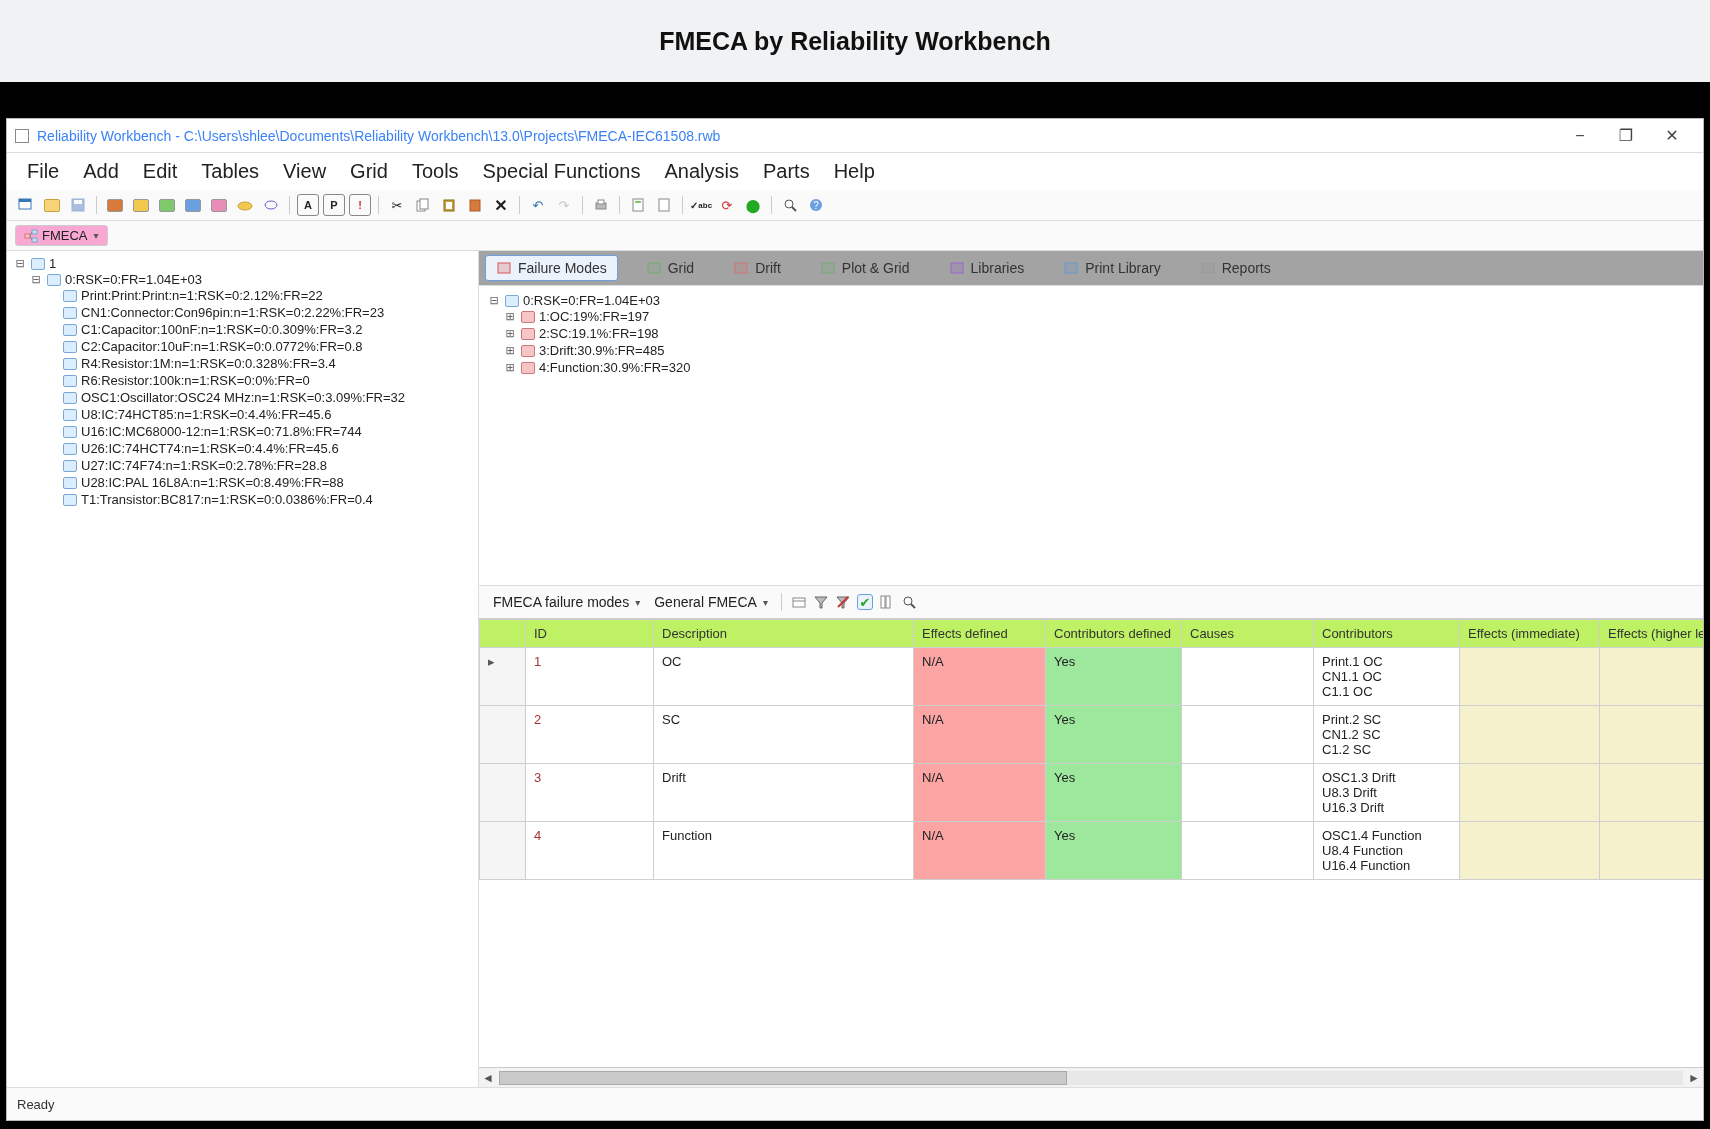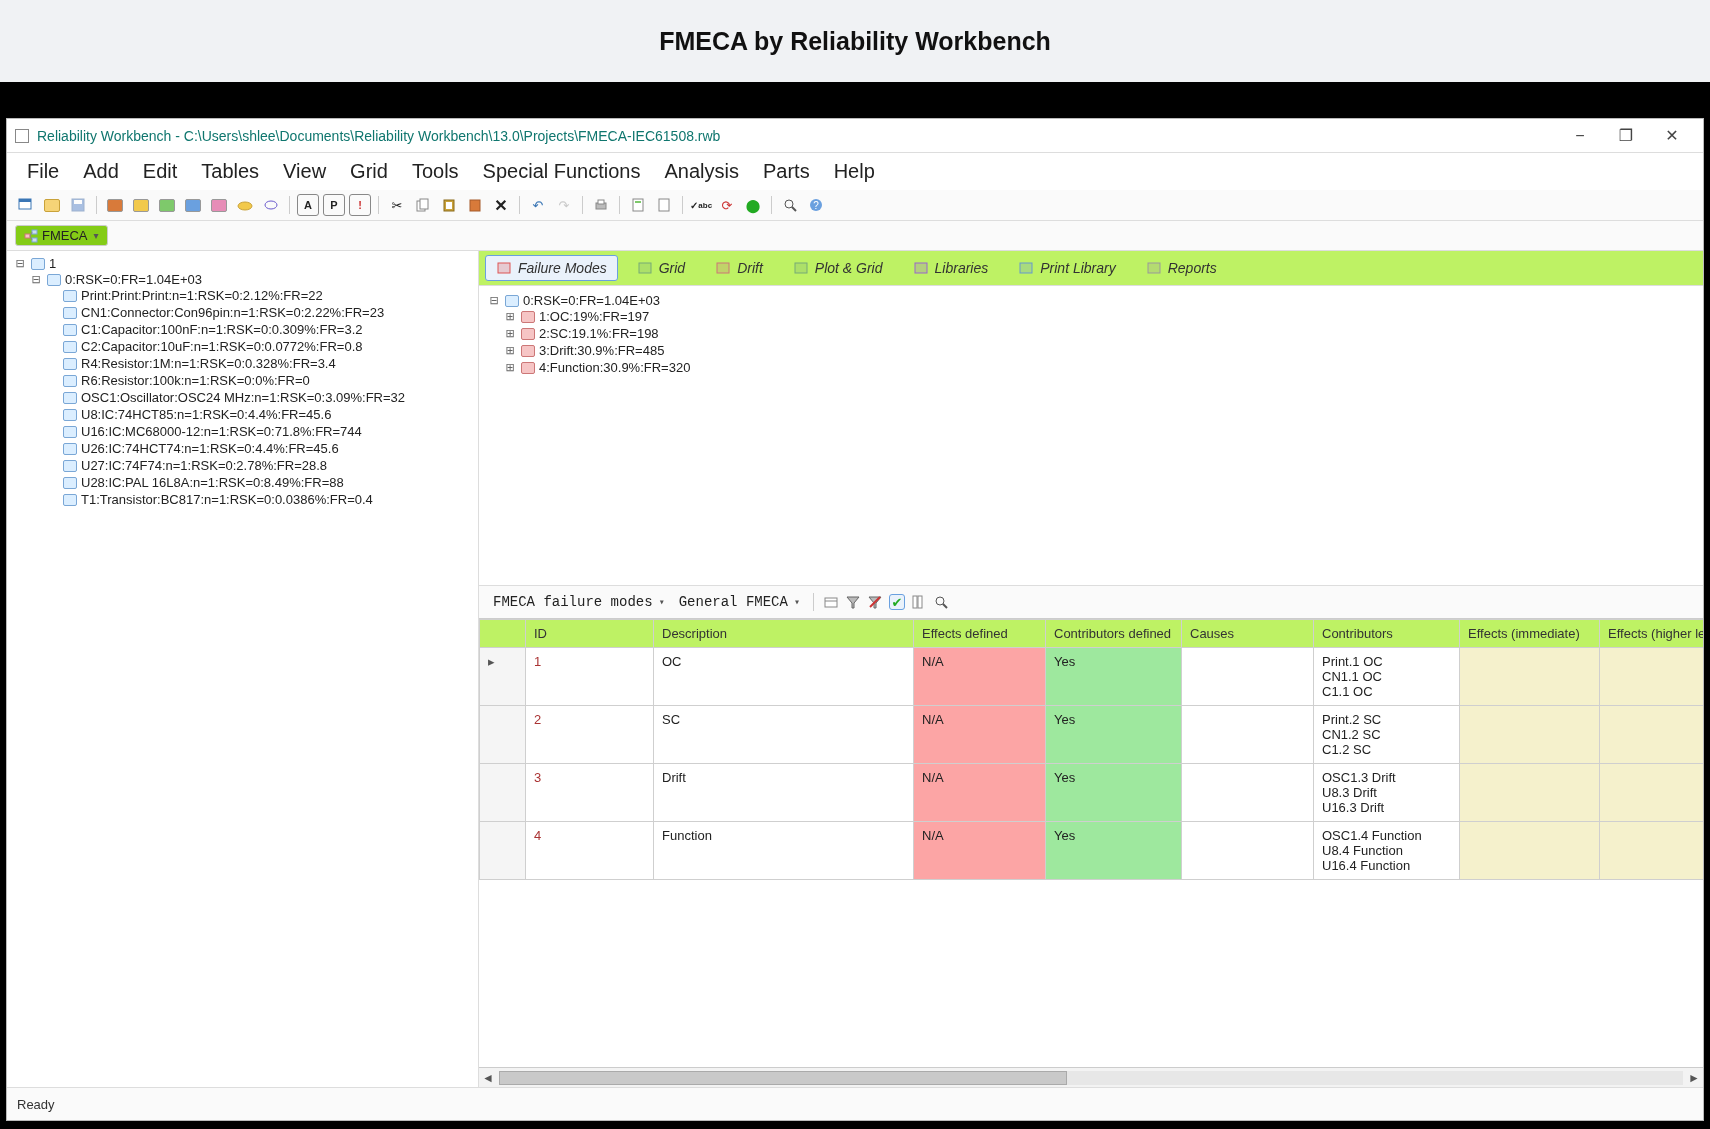--- a/index.html
+++ b/index.html
@@ -4,41 +4,41 @@
 <style>
   * { box-sizing: border-box; margin: 0; padding: 0; }
   body { font-family: "Segoe UI", Tahoma, sans-serif; font-size: 13px; background: #000; color: #222; width: 1710px; height: 1129px; }
   .page-wrap { display: flex; flex-direction: column; width: 100%; height: 100%; }
   .header-bar { background: #f0f2f4; height: 82px; display: flex; align-items: center; justify-content: center; }
   .header-slot { font-size: 25px; font-weight: 700; color: #111; }
   .black-strip { background: #000; height: 36px; }
   .app-window { background: #fff; margin: 0 6px 6px 6px; height: 1003px; border: 1px solid #bbb; display: flex; flex-direction: column; }
   .titlebar { display: flex; align-items: center; height: 34px; padding: 0 8px; border-bottom: 1px solid #ddd; background: #fff; }
   .title-icon { width: 14px; height: 14px; border: 1px solid #888; margin-right: 8px; }
-  .title-text { flex: 1; font-size: 14px; color: #0f766e; }
+  .title-text { flex: 1; font-size: 14px; color: #3b82f6; }
   .win-btn { width: 46px; height: 28px; display: flex; align-items: center; justify-content: center; color: #444; font-size: 16px; }
   .menubar { display: flex; gap: 4px; padding: 4px 10px; }
   .menu-item { padding: 3px 10px; font-size: 20px; color: #222; cursor: default; }
   .toolbar1 { display: flex; align-items: center; gap: 4px; padding: 4px 8px; border-bottom: 1px solid #ddd; background: #fafafa; }
   .tb-btn { width: 22px; height: 22px; display: flex; align-items: center; justify-content: center; border-radius: 3px; font-size: 13px; }
   .tb-sep { width: 1px; height: 18px; background: #ccc; margin: 0 3px; }
   .icon-folder { width: 16px; height: 13px; border-radius: 2px; border: 1px solid #999; }
   .module-bar { display: flex; align-items: center; padding: 4px 8px; border-bottom: 1px solid #ddd; background: #fafafa; }
-  .module-dd { display: flex; align-items: center; gap: 4px; border: 1px solid #ccc; padding: 2px 8px; background: #84cc16; border-radius: 3px; }
+  .module-dd { display: flex; align-items: center; gap: 4px; border: 1px solid #ccc; padding: 2px 8px; background: #f9a8d4; border-radius: 3px; }
   .module-icon { width: 14px; height: 14px; }
   .workspace { flex: 1; display: flex; min-height: 0; }
   .left-panel { width: 472px; border-right: 1px solid #ddd; background: #fff; overflow: auto; padding: 4px 6px; }
   .right-panel { flex: 1; display: flex; flex-direction: column; min-width: 0; }
-  .view-tabs { display: flex; align-items: center; gap: 8px; padding: 4px 6px; border-bottom: 1px solid #ddd; background: #bef264; font-style: italic; }
+  .view-tabs { display: flex; align-items: center; gap: 17px; padding: 4px 6px; border-bottom: 1px solid #ddd; background: #a3a3a3; }
   .vtab { display: flex; align-items: center; gap: 6px; padding: 4px 10px; border: 1px solid transparent; font-size: 14px; color: #333; cursor: default; }
   .vtab.active { border: 1px solid #6aa0df; background: #eaf2fb; border-radius: 3px; }
   .vtab-icon { width: 16px; height: 14px; display: inline-flex; align-items: center; justify-content: center; }
   .inner-tree { padding: 6px 8px; flex: 0 0 auto; height: 300px; border-bottom: 1px solid #ddd; overflow: auto; }
   .grid-toolbar { display: flex; align-items: center; gap: 6px; padding: 6px 10px; border-bottom: 1px solid #ccc; background: #fafafa; }
-  .grid-dd { display: flex; align-items: center; gap: 4px; padding: 2px 4px; font-size: 14px; font-family: Liberation Mono, monospace; }
+  .grid-dd { display: flex; align-items: center; gap: 4px; padding: 2px 4px; font-size: 14px; }
   .grid-wrap { flex: 1; display: flex; flex-direction: column; min-height: 0; position: relative; }
   .grid-scroll { flex: 1; overflow: hidden; }
   table.data { border-collapse: collapse; table-layout: fixed; width: 1280px; }
   table.data th, table.data td { border: 1px solid #cfcfcf; padding: 6px 8px; font-size: 13px; vertical-align: top; text-align: left; }
   table.data th { background: #bef264; font-weight: 400; color: #333; }
   .row-handle { width: 44px; background: #f5f5f5; text-align: center; color: #555; }
   .col-effects-def { background: #fca5a5; }
   .col-contrib-def { background: #9ee89e; }
   .col-eff-extra { background: #f5f1cc; }
   .id-cell { color: #a33; }

